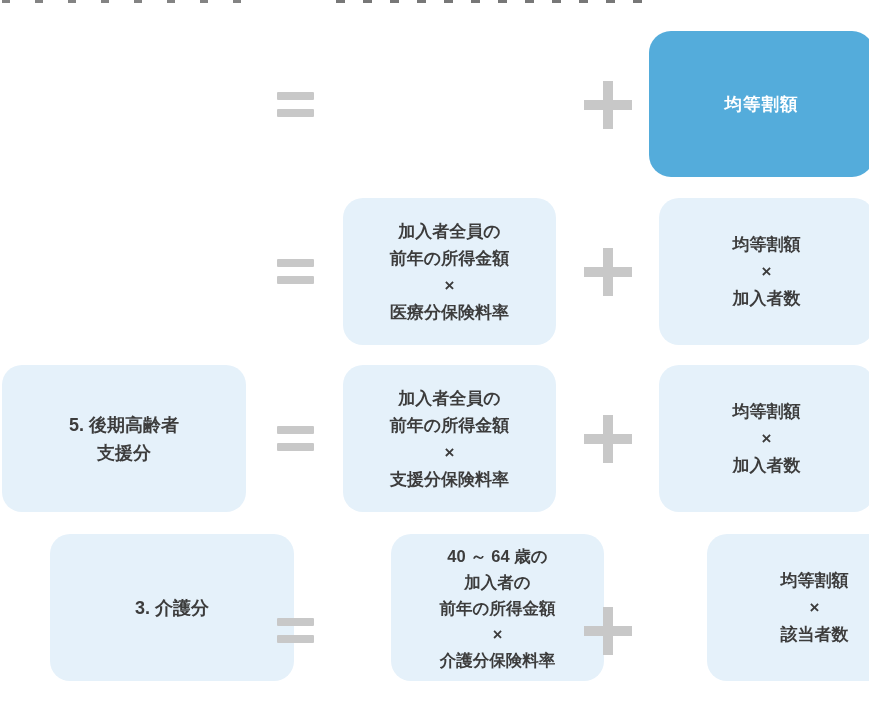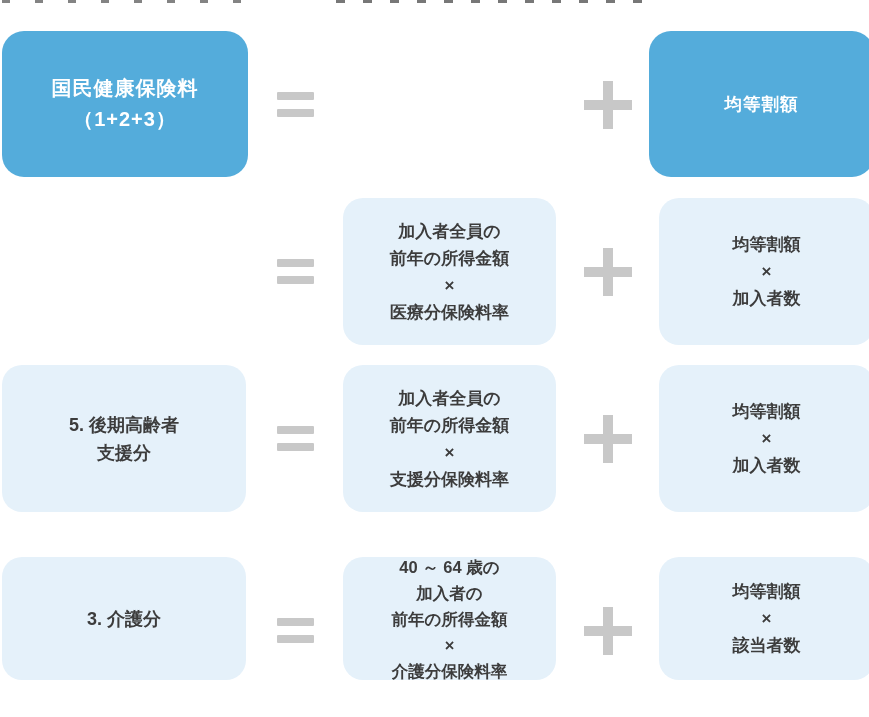--- a/index.html
+++ b/index.html
@@ -26,21 +26,21 @@
     justify-content: center;
     text-align: center;
     box-sizing: border-box;
   }
   .box span { white-space: pre-line; display: block; }
 
   
   .r1 { top: 31px;  height: 146px; }
   .r2 { top: 198px; height: 147px; }
   .r3 { top: 365px; height: 147px; }
-  .r4 { top: 557px; height: 123px; }
+  .r4 { top: 534px; height: 147px; margin-left: 48px; }
 
   
   .col-left  { left: 2px;   width: 244px; }
   .col-mid   { left: 343px; width: 213px; }
   .col-right { left: 659px; width: 215px; } 
 
   
   .primary.col-left  { left: 2px;   width: 246px; }
   .primary.col-mid   { left: 339px; width: 223px; }
   .primary.col-right { left: 649px; width: 225px; }
@@ -82,24 +82,20 @@
   .pl1 { top: 81px; } .pl2 { top: 248px; } .pl3 { top: 415px; } .pl4 { top: 607px; }
 </style>
 </head>
 <body>
 
 <div class="stage">
 
   <div class="frag frag-a"></div>
   <div class="frag frag-b"></div>
 
-  <div class="box primary r1 col-left">
-    <span class="t-total">国民健康保険料
-（1+2+3）</span>
-  </div>
   <div class="op-equals eq1">
     <div class="bar"></div>
     <div class="bar"></div>
   </div>
   <div class="op-plus pl1">
     <div class="h"></div>
     <div class="v"></div>
   </div>
   <div class="box primary r1 col-right">
     <span class="t-head">均等割額</span>

